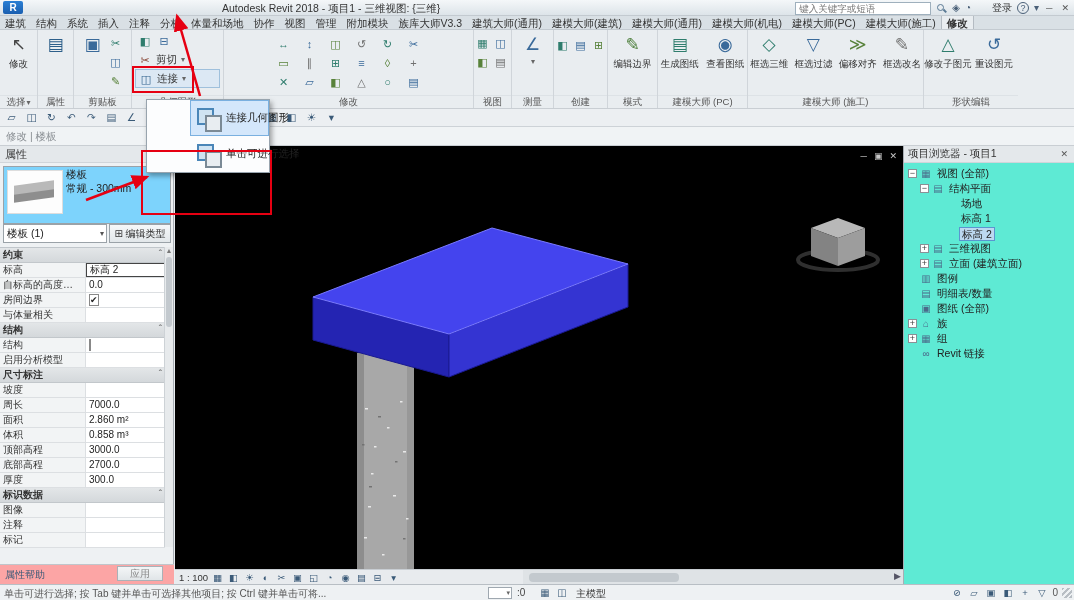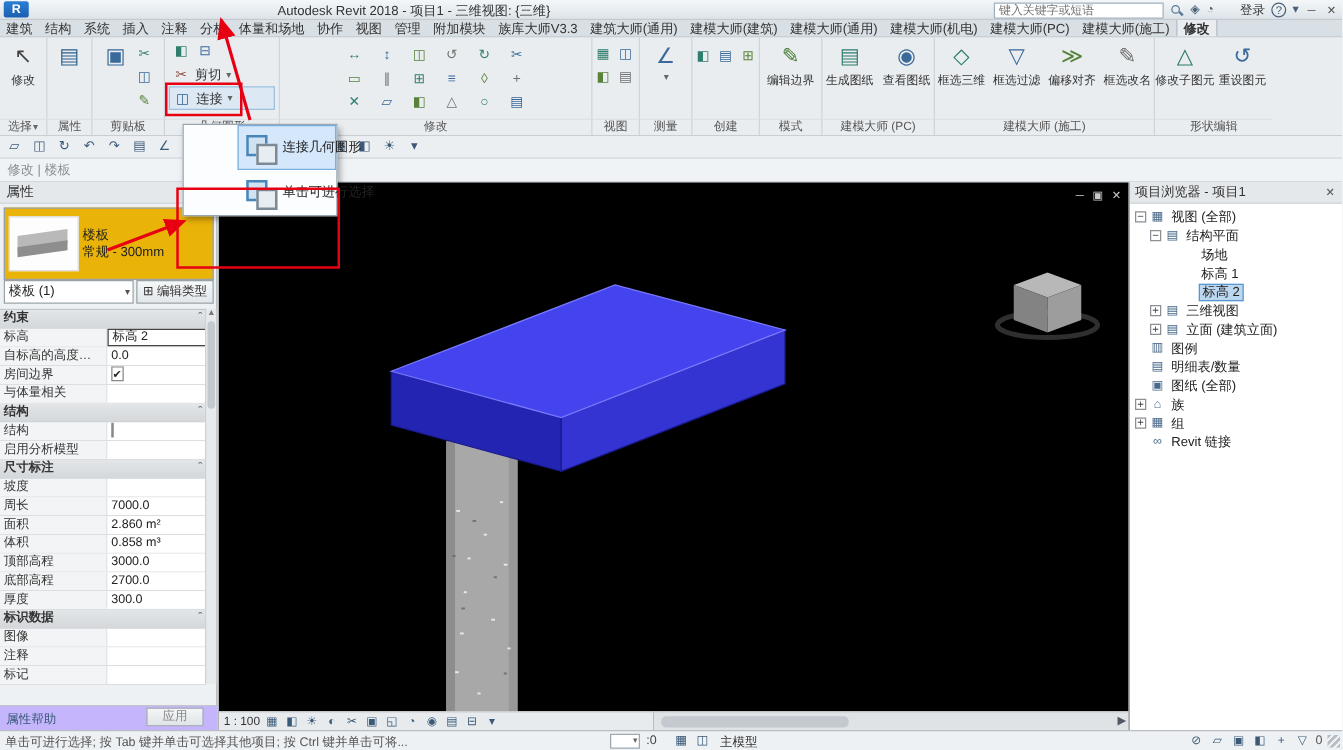--- a/index.html
+++ b/index.html
@@ -45,54 +45,54 @@
 .bbrow {display:flex;gap:2px;}
 
 
 .qatrow {position:absolute;left:0;top:109px;width:1074px;height:18px;background:#eceff2;border-bottom:1px solid #cdd2d7;display:flex;align-items:center;gap:5px;padding-left:4px;}
 .qicon {display:inline-block;width:15px;height:15px;line-height:15px;text-align:center;font-size:10.5px;color:#3a5a78;border-radius:2px;}
 .optionsbar {position:absolute;left:0;top:127px;width:1074px;height:19px;background:#f0f3f5;border-bottom:1px solid #c9ced3;line-height:19px;padding-left:6px;color:#8a8f94;font-size:10.5px;}
 
 
 .props {position:absolute;left:0;top:146px;width:174px;height:438px;background:#eef1f3;border-right:1px solid #a8aeb4;}
 .phead {height:17px;line-height:17px;padding-left:5px;font-size:11px;color:#333;background:#e4e8eb;border-bottom:1px solid #d0d5da;}
-.typebox {position:absolute;left:3px;top:20px;width:168px;height:58px;background:#eab308;border:1px solid #9aa2a8;display:flex;align-items:center;}
+.typebox {position:absolute;left:3px;top:20px;width:168px;height:58px;background:#7dd3fc;border:1px solid #9aa2a8;display:flex;}
 .thumb {width:56px;height:44px;margin:3px;background:#fdfdfd;position:relative;overflow:hidden;border:1px solid #ddd;}
 .thumb .sl1 {position:absolute;left:6px;top:12px;width:40px;height:12px;background:#b9b9b9;transform:skewY(-8deg);}
 .thumb .sl2 {position:absolute;left:6px;top:21px;width:40px;height:8px;background:#8e8e8e;transform:skewY(-8deg);}
 .tname {font-size:10.5px;color:#222;line-height:14px;}
 .selrow {position:absolute;left:3px;top:78px;width:168px;height:19px;display:flex;gap:2px;}
 .combo {flex:1;background:#fff;border:1px solid #9aa2a8;font-size:10.5px;line-height:17px;padding:0 3px;position:relative;}
 .combo .car {position:absolute;right:2px;top:0;font-size:8px;color:#555;}
 .editbtn {width:62px;background:linear-gradient(#f6f8f9,#e2e7ea);border:1px solid #9aa2a8;font-size:10px;line-height:17px;text-align:center;color:#333;white-space:nowrap;}
 .pgrid {position:absolute;left:0;top:101px;width:165px;border-top:1px solid #c0c6cb;background:#fff;}
 .prow {display:flex;height:15px;border-bottom:1px solid #dcdfe2;font-size:10px;line-height:14px;}
 .prow .pl {width:86px;background:#f2f4f5;border-right:1px solid #dcdfe2;padding:0 3px;white-space:nowrap;overflow:hidden;text-overflow:ellipsis;color:#333;}
 .prow .pv {flex:1;background:#fff;padding:0 3px;white-space:nowrap;overflow:hidden;color:#222;}
 .prow .pv.editing {border:1px solid #444;line-height:12px;}
 .prow.sec {background:linear-gradient(#e3e6e8,#d4d8db);border-bottom:1px solid #c2c7cb;font-weight:bold;color:#333;padding:0 3px;justify-content:space-between;}
 .prow.sec .caret {font-weight:normal;color:#666;}
 .cb {width:10px;height:10px;border:1px solid #888;background:#fff;margin-top:1px;font-size:9px;line-height:9px;text-align:center;color:#222;}
 .pscroll {position:absolute;right:0;top:101px;width:9px;height:300px;background:#e7eaec;border-left:1px solid #cdd2d6;font-size:7px;color:#777;text-align:center;}
 .pscroll .thumbv {position:absolute;left:1px;top:10px;width:6px;height:70px;background:#c3c9ce;border-radius:3px;}
-.phelp {position:absolute;left:0;bottom:0;width:174px;height:20px;background:#c4b5fd;border-top:1px solid #c0c6cb;display:flex;align-items:center;text-align:center;}
+.phelp {position:absolute;left:0;bottom:0;width:174px;height:20px;background:#fca5a5;border-top:1px solid #c0c6cb;display:flex;align-items:center;text-align:center;}
 .phelp .hl {font-size:10px;color:#3a5a78;padding-left:5px;}
 .applybtn {position:absolute;right:10px;bottom:3px;width:46px;height:15px;background:linear-gradient(#f4f6f7,#e0e5e8);border:1px solid #aab1b7;font-size:10px;line-height:13px;text-align:center;color:#888;}
 
 
 .view {position:absolute;left:175px;top:146px;width:728px;height:438px;background:#000;overflow:hidden;}
 .vwc {position:absolute;top:5px;right:6px;color:#c8c8c8;font-size:9px;display:flex;gap:7px;z-index:5;}
 .vcb {position:absolute;left:0;bottom:0;height:15px;width:348px;background:#e8ebee;border-top:1px solid #c8cdd2;display:flex;align-items:center;gap:3px;padding:0 4px;font-size:9.5px;color:#333;z-index:6;}
 .vcbicon {display:inline-block;width:13px;height:13px;line-height:13px;text-align:center;font-size:9.5px;color:#3a5a78;}
 .vscroll {position:absolute;left:348px;right:0;bottom:0;height:15px;background:#dfe3e6;border-top:1px solid #c8cdd2;z-index:6;}
 .vscroll .ht {position:absolute;left:6px;top:3px;width:150px;height:9px;background:#c3c9ce;border-radius:4px;}
 .vscroll .arr {position:absolute;right:2px;top:1px;font-size:9px;color:#556;}
 
 
-.browser {position:absolute;left:903px;top:146px;width:171px;height:438px;background:#ffffff;border-left:1px solid #a8aeb4;}
+.browser {position:absolute;left:903px;top:146px;width:171px;height:438px;background:#5eead4;border-left:1px solid #a8aeb4;}
 .bhead {height:17px;background:#e4e8eb;border-bottom:1px solid #d0d5da;display:flex;align-items:center;font-size:10.5px;color:#333;padding:0 4px;}
 .bhead .bt {flex:1;white-space:nowrap;overflow:hidden;}
 .bclose {font-size:9px;color:#555;padding:0 2px;}
 .btree {padding-top:3px;}
 .trow {display:flex;align-items:center;height:15px;font-size:10.5px;color:#222;white-space:nowrap;}
 .texp {width:9px;height:9px;border:1px solid #8a9096;background:#fff;font-size:9px;line-height:7px;text-align:center;color:#444;margin-right:3px;flex:0 0 auto;}
 .texp.hid {visibility:hidden;}
 .ticon {width:12px;text-align:center;font-size:10px;color:#4a6a8a;margin-right:3px;flex:0 0 auto;}
 .tlb {padding:0 2px;}
 .trow.sel .tlb {background:#bcd8f0;border:1px solid #5a96d0;line-height:12px;}

